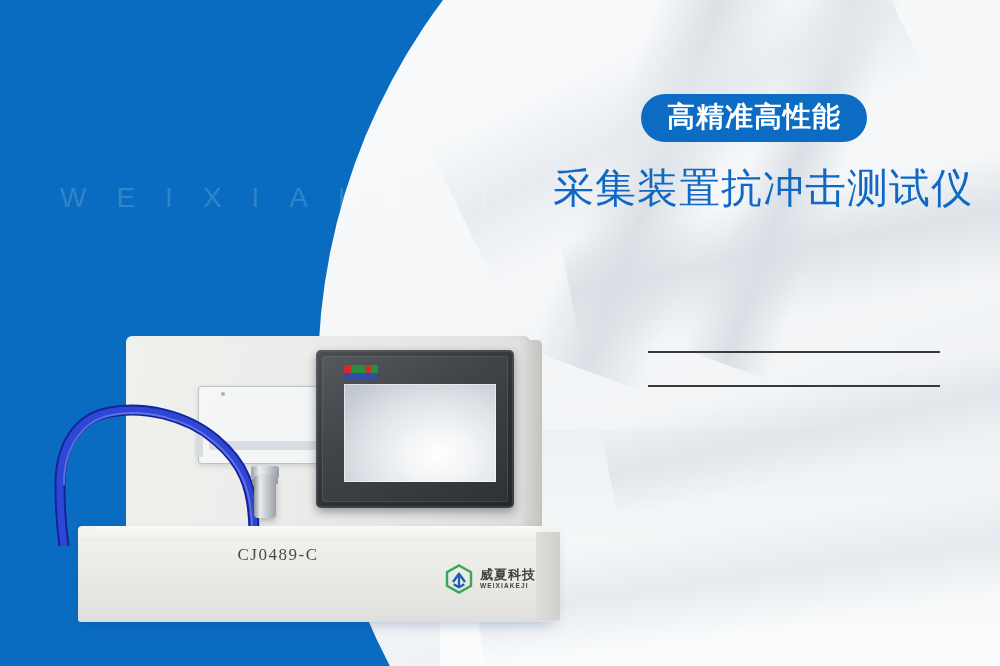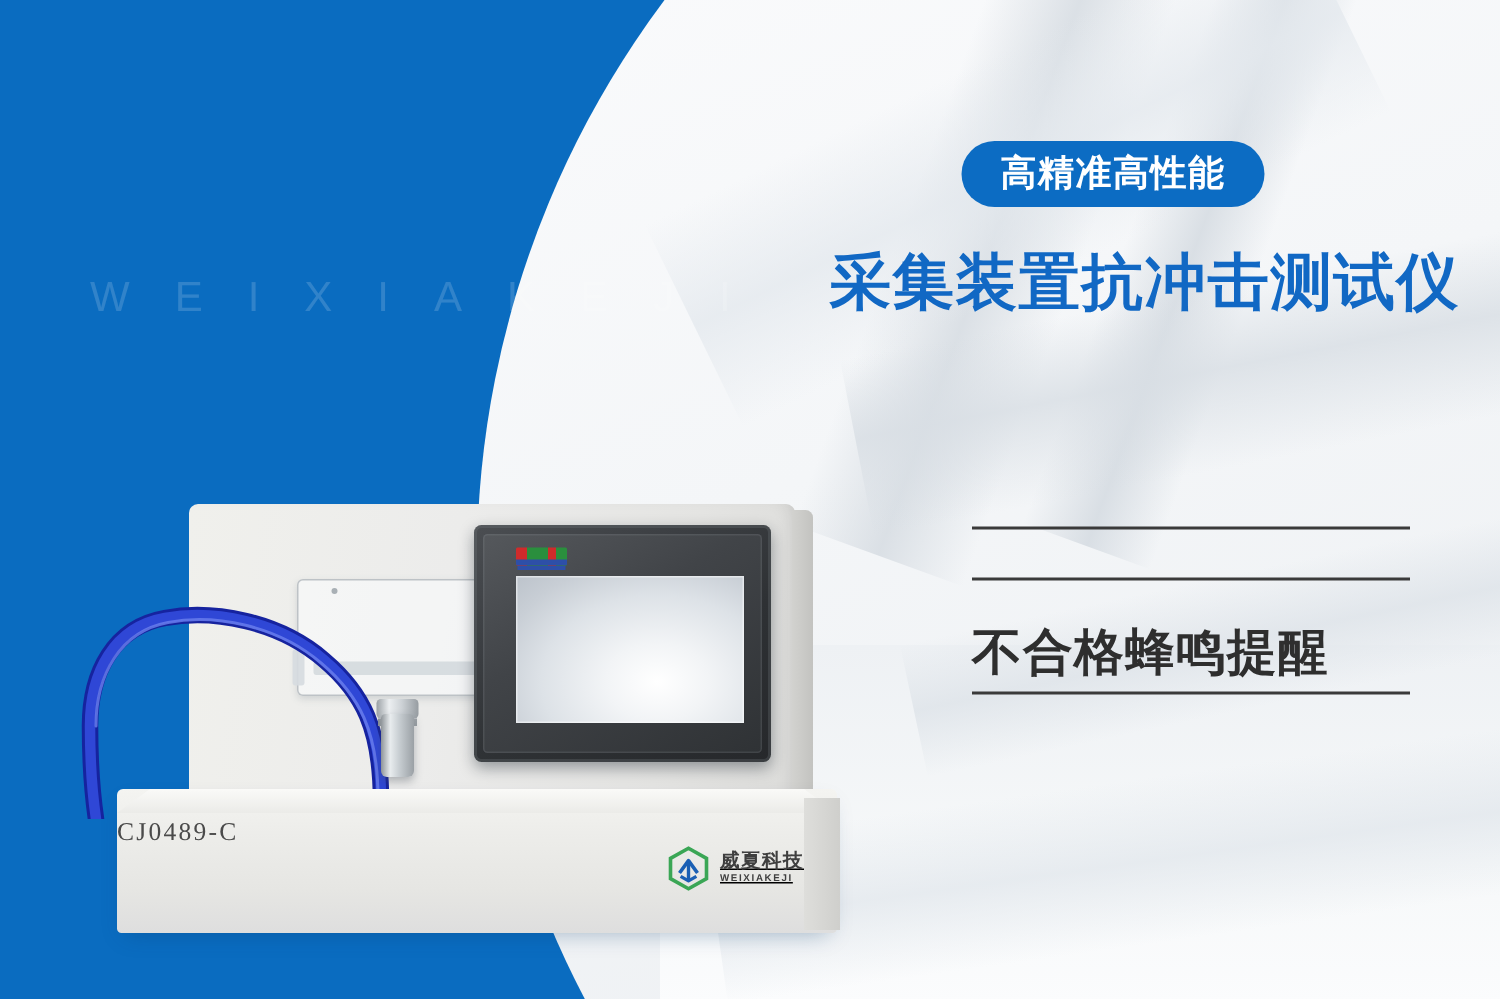--- a/index.html
+++ b/index.html
@@ -40,28 +40,28 @@
     white-space:nowrap;
     z-index:3;
   }
 
   
   .badge{
     position:absolute;left:641px;top:94px;
     background:#0c6cc3;color:#fff;
     border-radius:26px;
     padding:9px 26px 11px 26px;
-    font-size:24px;font-weight:700;letter-spacing:1px;
+    font-size:28px;font-weight:700;letter-spacing:1px;
     line-height:1;
     z-index:6;
     font-family:"DejaVu Sans","Liberation Sans",sans-serif;
   }
   .headline{
     position:absolute;left:553px;top:166px;
-    color:#1168c4;font-size:41px;font-weight:700;letter-spacing:1px;
+    color:#1168c4;font-size:41px;font-weight:400;letter-spacing:1px;
     line-height:1.1;white-space:nowrap;z-index:6;
     font-family:"DejaVu Sans","Liberation Sans",sans-serif;
   }
   .features{position:absolute;left:648px;top:346px;width:292px;z-index:6;}
   .feature-row{position:relative;}
   .feature-text{
     color:#2e2e2e;font-size:33px;font-weight:700;letter-spacing:1px;
     line-height:1.28;white-space:nowrap;
     font-family:"DejaVu Sans","Liberation Sans",sans-serif;
   }
@@ -148,32 +148,32 @@
     box-shadow:inset 0 0 0 1px rgba(255,255,255,.5);
   }
   .hmi-logo{
     position:absolute;left:22px;top:9px;width:34px;height:12px;border-radius:1px;
     background:linear-gradient(90deg,#cf2b2b 0%,#cf2b2b 22%,#2a8f3d 22%,#2a8f3d 62%,#cf2b2b 62%,#cf2b2b 78%,#2a8f3d 78%,#2a8f3d 100%);
     box-shadow:0 4px 0 -1px #2d4fa8;
     overflow:hidden;
   }
   .hmi-logo-bar{position:absolute;left:0;bottom:0;width:34px;height:4px;background:#2d4fa8;}
 
-  .label-block{position:absolute;left:0;top:206px;width:400px;}
+  .label-block{position:absolute;left:0;top:206px;width:400px;text-align:center;}
   .label-model{
     font-family:"Liberation Serif","DejaVu Serif",serif;
     font-size:17px;color:#4a4a4a;letter-spacing:1.5px;line-height:1.5;
   }
   .label-name{
     font-family:"DejaVu Sans","Liberation Sans",sans-serif;
     font-size:16px;color:#4e4e4e;letter-spacing:2.5px;line-height:1.6;
   }
 
   .brand{position:absolute;left:366px;top:228px;display:flex;align-items:center;gap:6px;}
-  .brand-text{display:flex;flex-direction:column;line-height:1;text-decoration:underline;}
+  .brand-text{display:flex;flex-direction:column;line-height:1;}
   .brand-cn{font-size:13px;font-weight:700;color:#3f3f3f;letter-spacing:1px;font-family:"DejaVu Sans","Liberation Sans",sans-serif;}
   .brand-en{font-size:6.5px;font-weight:700;color:#3f3f3f;letter-spacing:1.1px;margin-top:2px;font-family:"Liberation Sans",sans-serif;}
 </style>
 </head>
 <body>
 
 <div id="stage">
 
   <div class="bg-blue"></div>
   <div class="bg-white-blob"></div>
@@ -193,24 +193,20 @@
 
   <div class="features">
     <div class="feature-row">
       <div class="feature-rule"></div>
     </div>
     <div class="gap"></div>
     <div class="feature-row">
       <div class="feature-rule"></div>
     </div>
     <div class="gap"></div>
-    <div class="feature-row">
-      <div class="feature-text">不合格蜂鸣提醒</div>
-      <div class="feature-rule"></div>
-    </div>
   </div>
 
   <div class="device">
 
     <div class="dev-back"></div>
     <div class="dev-back-edge"></div>
 
     <div class="fixture">
       <div class="fixture-screw"></div>
       <div class="fixture-slot"></div>

